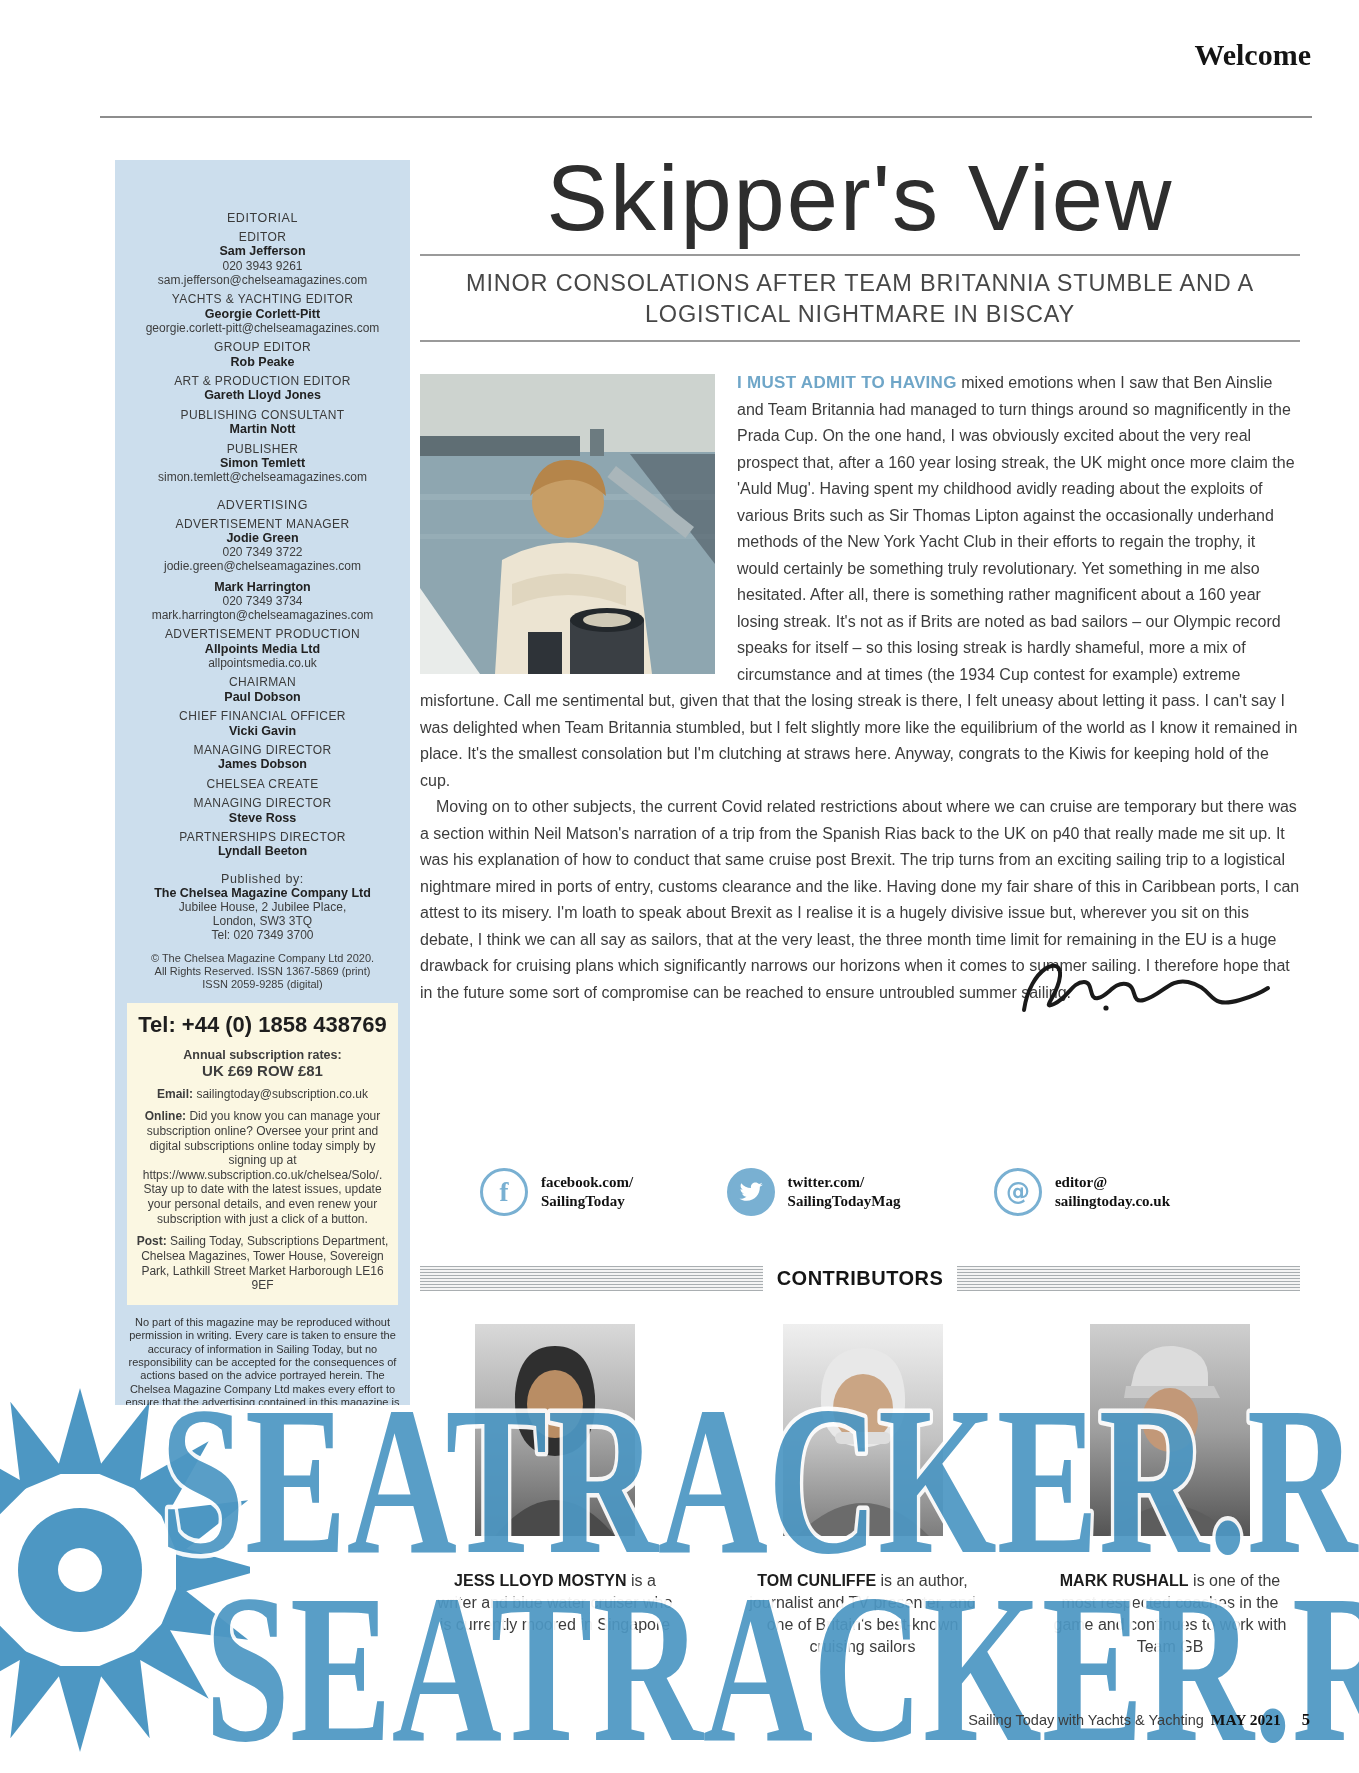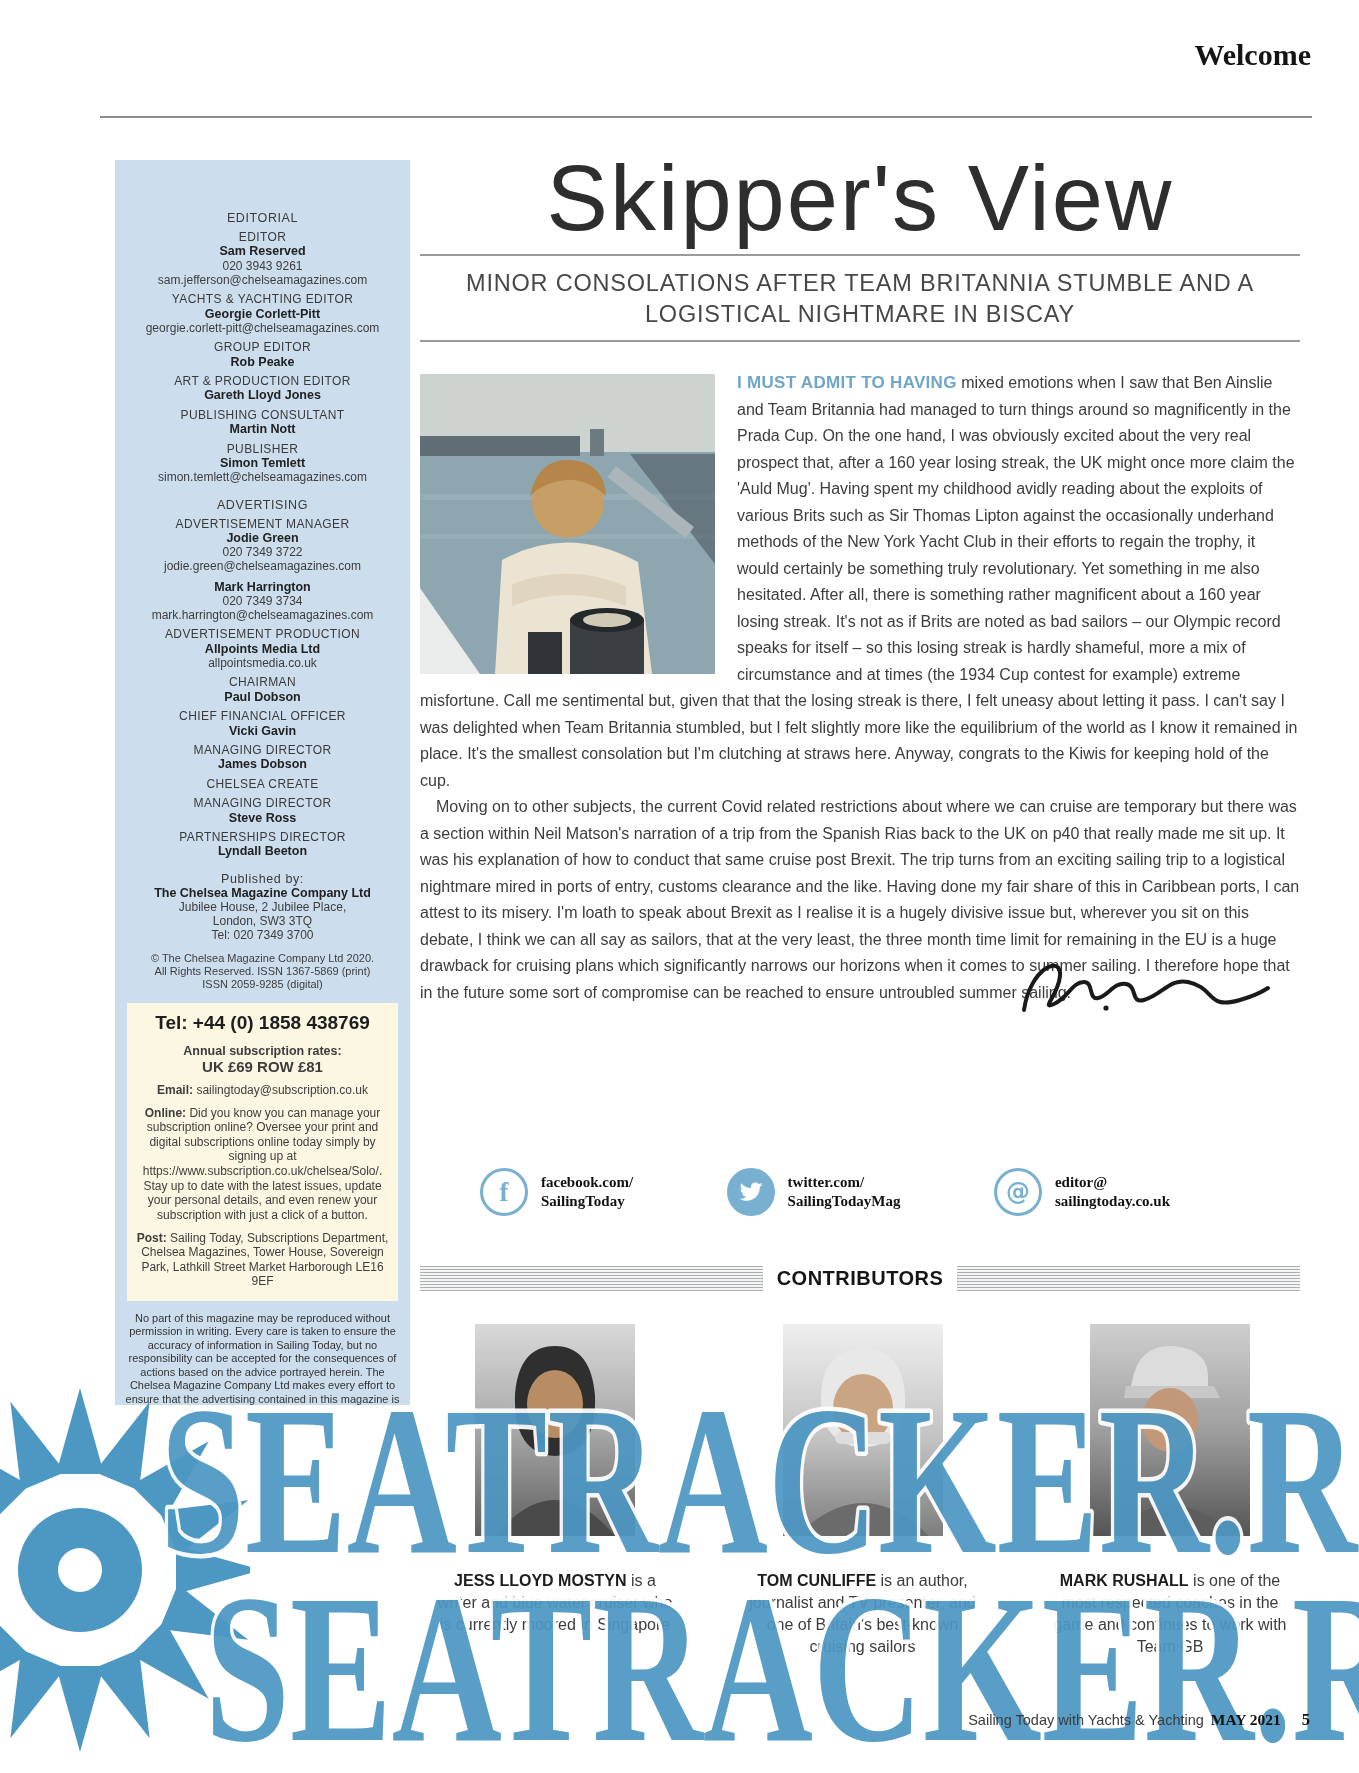--- a/index.html
+++ b/index.html
@@ -13,21 +13,21 @@
   .sidebar{position:absolute;left:115px;top:160px;width:295px;height:1245px;background:#ccdeed;
            box-sizing:border-box;padding:38px 10px 0;text-align:center;overflow:hidden;}
   .m-h{font-size:12.5px;letter-spacing:.6px;margin-top:13px;line-height:1.12;color:#3a3a3a;}
   .m-c{font-size:12px;letter-spacing:.4px;margin-top:6px;line-height:1.12;color:#3a3a3a;}
   .m-b{font-size:12.5px;font-weight:700;line-height:1.15;color:#222;}
   .m-p{font-size:12px;line-height:1.18;}
   .m-s{font-size:11px;margin-top:9px;line-height:1.2;}
   .m-s2{font-size:11px;line-height:1.2;}
   .subbox{background:#fbf7e2;margin:12px 2px 0;padding:8px 6px 12px;position:relative;z-index:3;}
   .subbox-title{font-size:20px;font-weight:700;line-height:1.1;color:#1e1e1e;}
-  .subbox-tel{font-size:19px;font-weight:700;line-height:1.25;color:#1e1e1e;}
+  .subbox-tel{font-size:22px;font-weight:700;line-height:1.25;color:#1e1e1e;}
   .subbox-rates-label{font-size:12.5px;font-weight:700;margin-top:9px;}
   .subbox-rates{font-size:15px;font-weight:700;}
   .subbox-line{font-size:12px;margin-top:8px;line-height:1.22;}
   .subbox-line b{font-weight:700;}
   .legal{position:relative;z-index:3;font-size:11px;line-height:1.22;margin-top:11px;color:#333;}
   .legal b{font-weight:700;}
   .family{position:relative;z-index:3;margin-top:10px;font-style:italic;font-size:13px;color:#222;}
   .family b{font-weight:700;}
   .cover{position:relative;z-index:3;width:84px;height:100px;margin:5px auto 0;background:#fff;
          border:1px solid #b5b5b5;box-sizing:border-box;overflow:hidden;}
@@ -102,21 +102,21 @@
 
 <div id="page">
 
   <div class="welcome">Welcome</div>
   <div class="top-rule"></div>
 
   <div class="sidebar">
     <div>
         <div class="m-h">EDITORIAL</div>
         <div class="m-c">EDITOR</div>
-        <div class="m-b">Sam Reserved</div>
+        <div class="m-b">Sam Jefferson</div>
         <div class="m-p">020 3943 9261</div>
         <div class="m-p">sam.jefferson@chelseamagazines.com</div>
         <div class="m-c">YACHTS &amp; YACHTING EDITOR</div>
         <div class="m-b">Georgie Corlett-Pitt</div>
         <div class="m-p">georgie.corlett-pitt@chelseamagazines.com</div>
         <div class="m-c">GROUP EDITOR</div>
         <div class="m-b">Rob Peake</div>
         <div class="m-c">ART &amp; PRODUCTION EDITOR</div>
         <div class="m-b">Gareth Lloyd Jones</div>
         <div class="m-c">PUBLISHING CONSULTANT</div>

